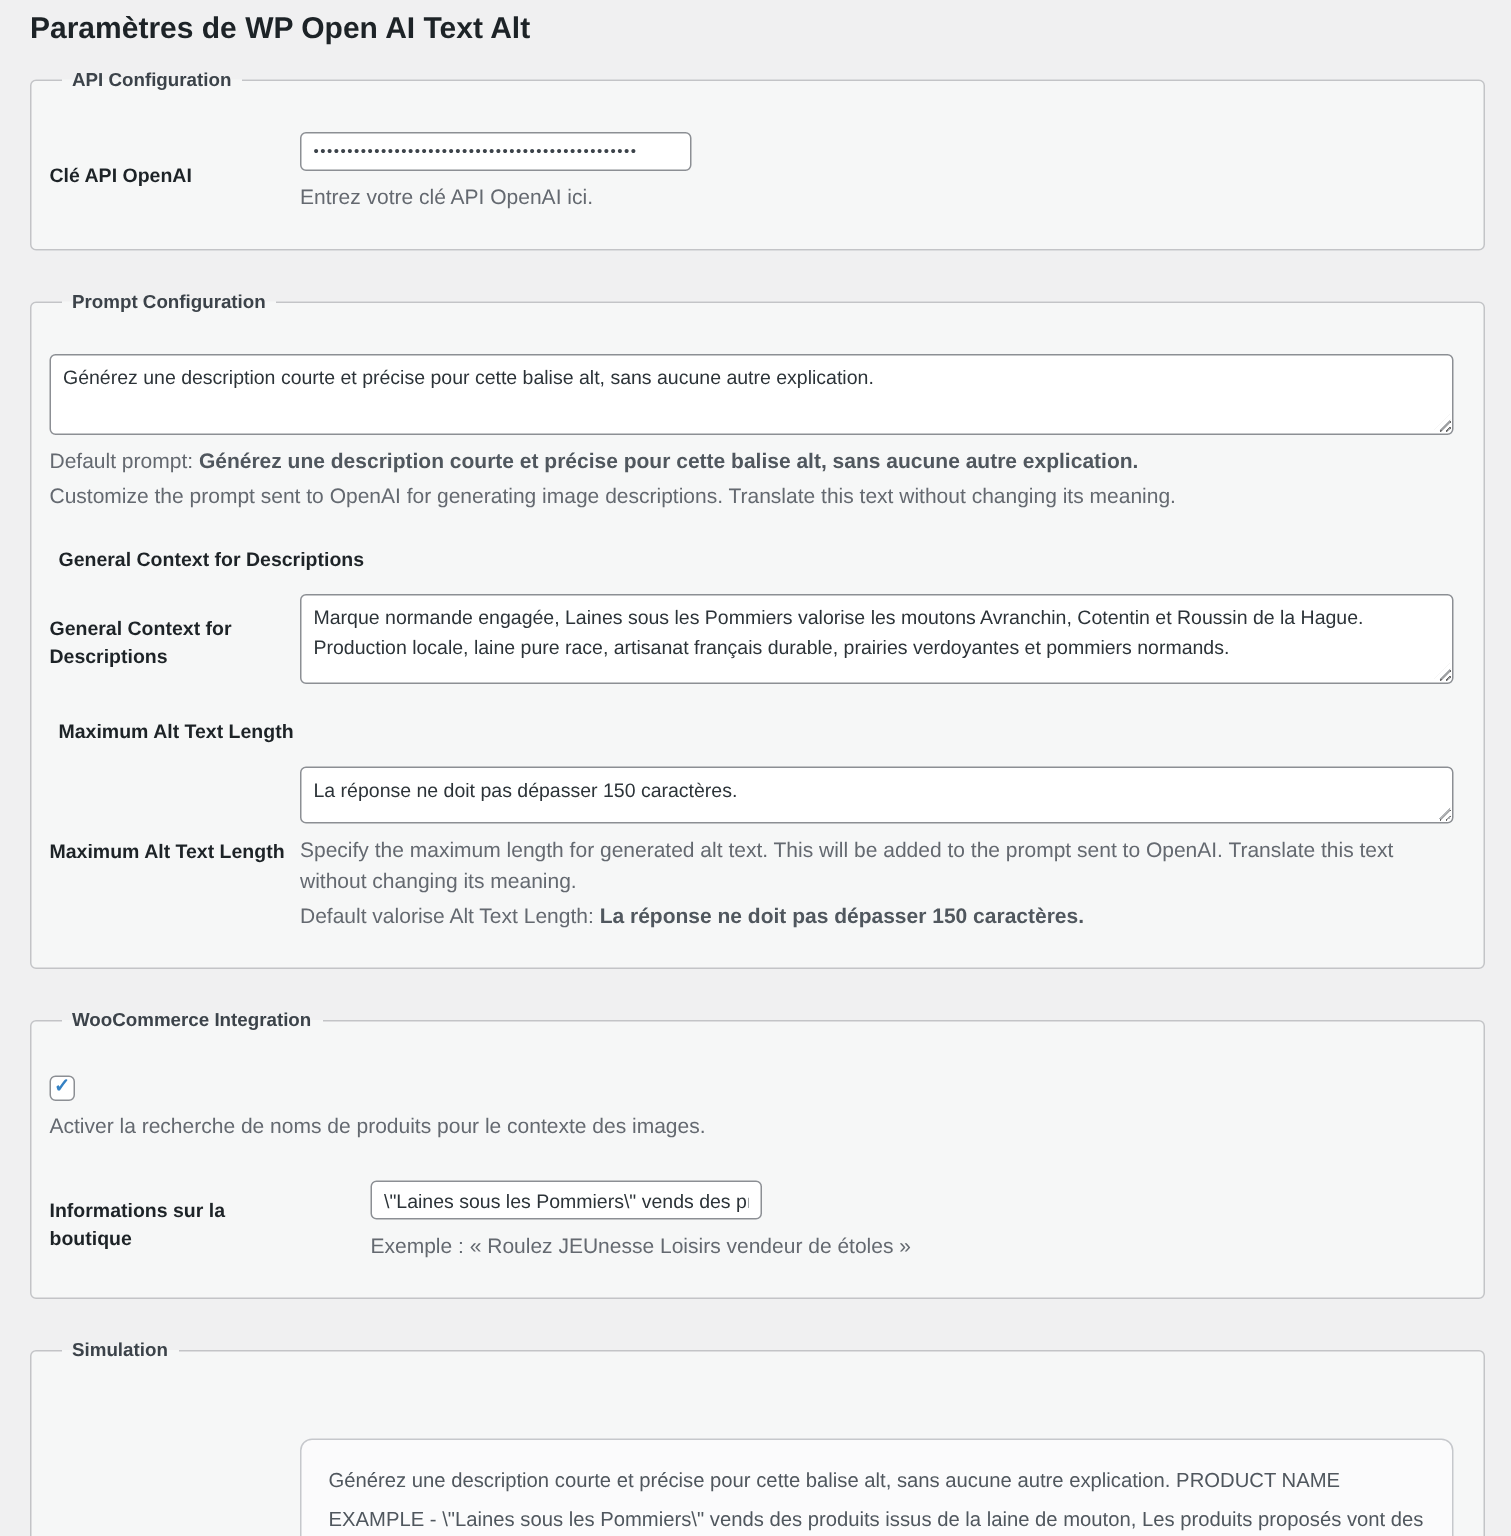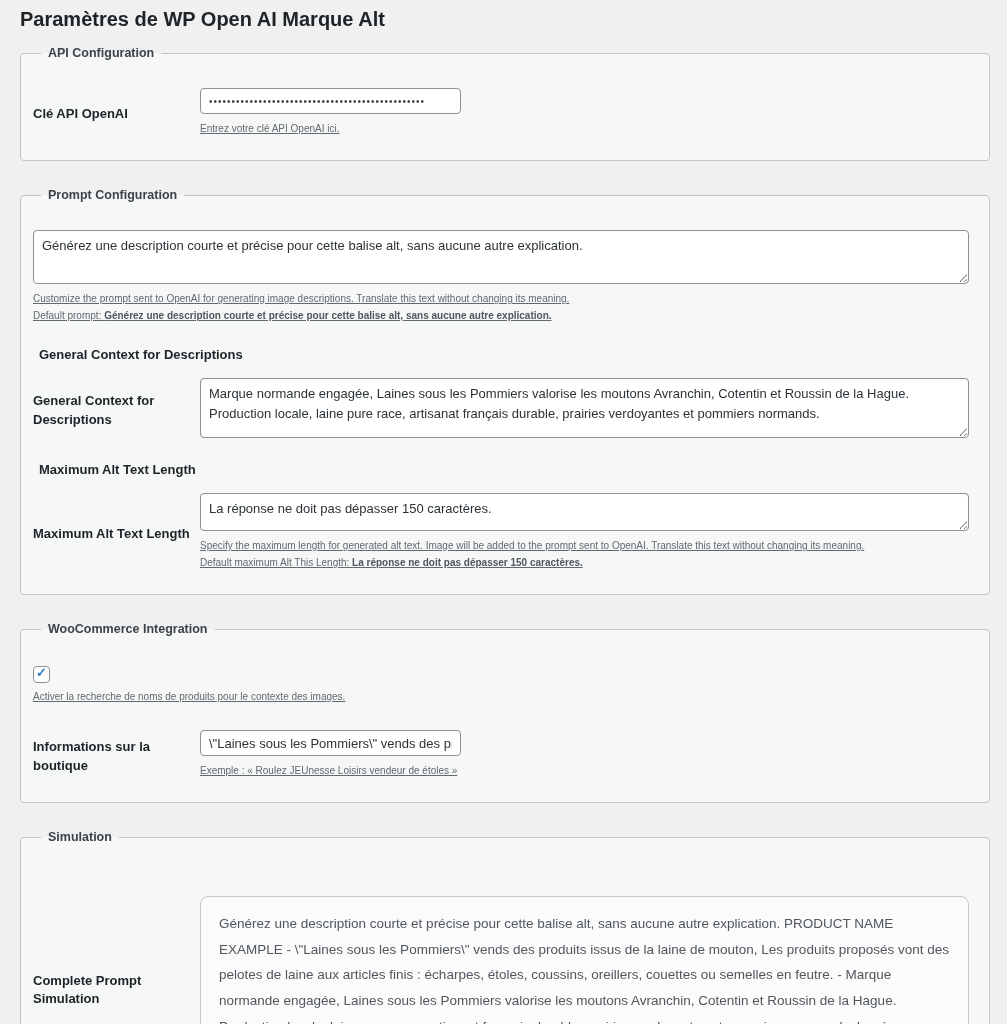--- a/index.html
+++ b/index.html
@@ -79,25 +79,24 @@
     right: 2px;
     bottom: 3px;
     width: 11px;
     height: 11px;
     pointer-events: none;
     background: repeating-linear-gradient(135deg, transparent 0 2.5px, #a7aaad 2.5px 3.8px);
     clip-path: polygon(100% 0, 100% 100%, 0 100%);
     opacity: .85;
   }
   .help {
-    font-size: 10px;
+    font-size: 14px;
     color: #646970;
     line-height: 1.5;
     margin-top: 7px;
-    text-decoration: underline;
   }
   .help .bold { font-weight: 700; color: #50575e; }
   .help + .help { margin-top: 2px; }
   .subheading {
     font-weight: 700;
     font-size: 13px;
     color: #1d2327;
     margin: 24px 0 0 6px;
   }
   .wp-checkbox {
@@ -131,21 +130,21 @@
     color: #50575e;
     line-height: 1.9;
     margin-top: 24px;
   }
 </style>
 </head>
 <body>
 
 <div class="wrap">
 
-  <h1 class="page-title">Paramètres de WP Open AI Marque Alt</h1>
+  <h1 class="page-title">Paramètres de WP Open AI Text Alt</h1>
 
   <fieldset class="section">
     <legend class="section-legend">API Configuration</legend>
     <div class="row">
       <div class="row-label">Clé API OpenAI</div>
       <div class="row-field">
         <input type="text" class="text-input dots" value="••••••••••••••••••••••••••••••••••••••••••••••••" style="">
         <div class="help">Entrez votre clé API OpenAI ici.</div>
       </div>
     </div>
@@ -153,22 +152,22 @@
 
   <fieldset class="section">
     <legend class="section-legend">Prompt Configuration</legend>
 
     <div class="row">
       <div class="row-field">
         <div class="ta-wrap">
           <textarea class="text-area ta-prompt" style="">Générez une description courte et précise pour cette balise alt, sans aucune autre explication.</textarea>
           <span class="grip"></span>
         </div>
+        <div class="help"><span>Default prompt: </span><span class="bold">Générez une description courte et précise pour cette balise alt, sans aucune autre explication.</span></div>
         <div class="help">Customize the prompt sent to OpenAI for generating image descriptions. Translate this text without changing its meaning.</div>
-        <div class="help"><span>Default prompt: </span><span class="bold">Générez une description courte et précise pour cette balise alt, sans aucune autre explication.</span></div>
       </div>
     </div>
 
     <div class="subheading">General Context for Descriptions</div>
 
     <div class="row">
       <div class="row-label">General Context for Descriptions</div>
       <div class="row-field">
         <div class="ta-wrap">
           <textarea class="text-area ta-context" style="">Marque normande engagée, Laines sous les Pommiers valorise les moutons Avranchin, Cotentin et Roussin de la Hague. Production locale, laine pure race, artisanat français durable, prairies verdoyantes et pommiers normands.</textarea>
@@ -179,37 +178,37 @@
 
     <div class="subheading">Maximum Alt Text Length</div>
 
     <div class="row">
       <div class="row-label">Maximum Alt Text Length</div>
       <div class="row-field">
         <div class="ta-wrap">
           <textarea class="text-area ta-maxlen" style="">La réponse ne doit pas dépasser 150 caractères.</textarea>
           <span class="grip"></span>
         </div>
-        <div class="help">Specify the maximum length for generated alt text. Image will be added to the prompt sent to OpenAI. Translate this text without changing its meaning.</div>
-        <div class="help"><span>Default maximum Alt This Length: </span><span class="bold">La réponse ne doit pas dépasser 150 caractères.</span></div>
+        <div class="help">Specify the maximum length for generated alt text. This will be added to the prompt sent to OpenAI. Translate this text without changing its meaning.</div>
+        <div class="help"><span>Default valorise Alt Text Length: </span><span class="bold">La réponse ne doit pas dépasser 150 caractères.</span></div>
       </div>
     </div>
   </fieldset>
 
   <fieldset class="section">
     <legend class="section-legend">WooCommerce Integration</legend>
 
     <div class="row">
       <div class="row-field">
         <input type="checkbox" class="wp-checkbox" checked="true" style="">
         <div class="help" style="margin-top:3px;">Activer la recherche de noms de produits pour le contexte des images.</div>
       </div>
     </div>
 
-    <div class="row" style="margin-top:26px;">
+    <div class="row" style="margin-top:26px;gap:47px;">
       <div class="row-label">Informations sur la boutique</div>
       <div class="row-field">
         <input type="text" class="text-input" value="\&quot;Laines sous les Pommiers\&quot; vends des produits iss" style="">
         <div class="help">Exemple : « Roulez JEUnesse Loisirs vendeur de étoles »</div>
       </div>
     </div>
   </fieldset>
 
   <fieldset class="section">
     <legend class="section-legend">Simulation</legend>

